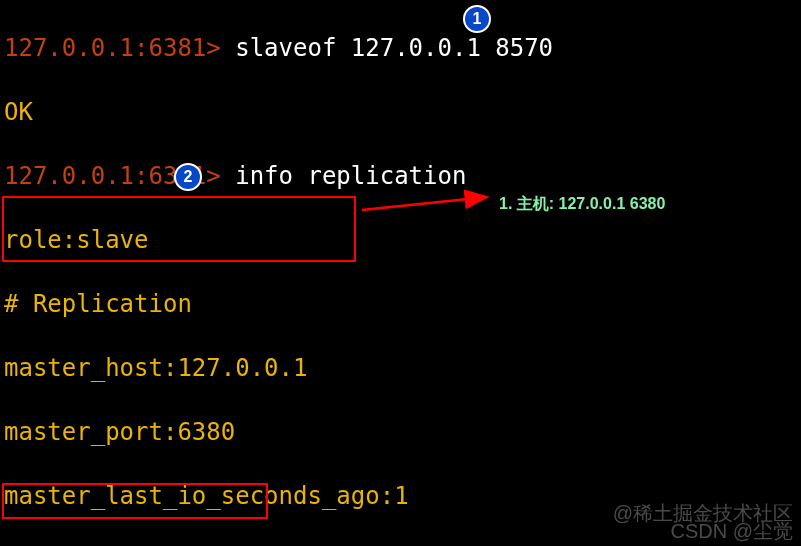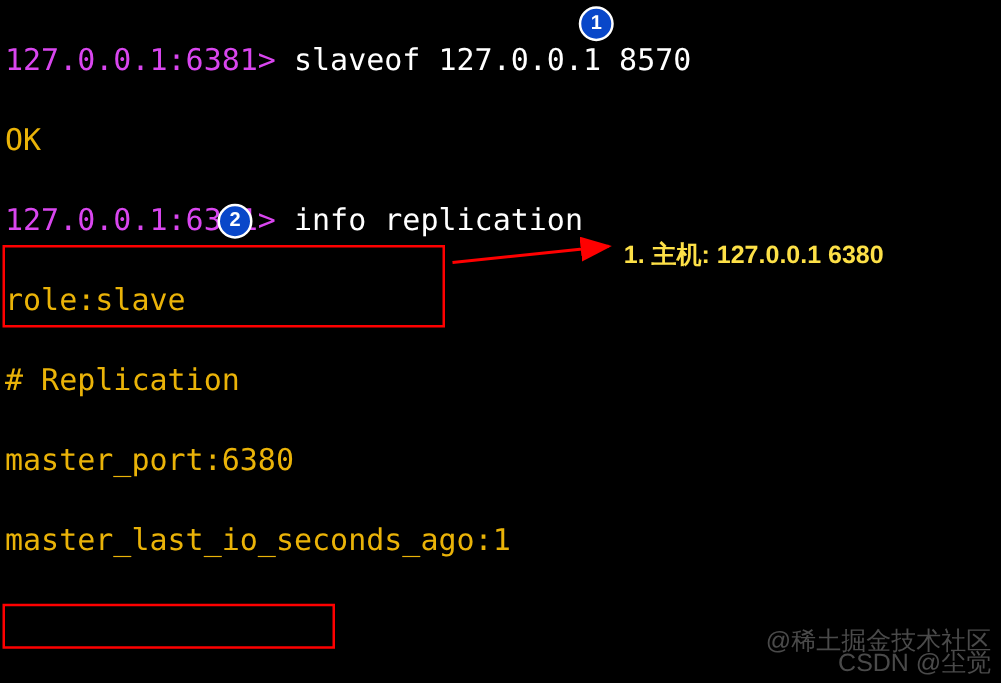--- a/index.html
+++ b/index.html
@@ -15,21 +15,21 @@
     position:relative;
     line-height:32px;
   }
   .term{
     position:absolute;
     left:4px;
     top:0;
     white-space:pre;
   }
   .line{display:block;}
-  .prompt{color:#d946ef;}
+  .prompt{color:#c2410c;}
   .resp{color:#eab308;}
   
   .badge{
     position:absolute;
     width:24px;
     height:24px;
     border-radius:50%;
     background:#0947c9;
     border:2px solid #ffffff;
     color:#ffffff;
@@ -58,23 +58,23 @@
     left:2px;
     top:483px;
     width:262px;
     height:32px;
   }
   
   .callout{
     position:absolute;
     left:499px;
     top:188px;
-    color:#fde047;
+    color:#86efac;
     font-family:"Microsoft YaHei",Arial,sans-serif;
-    font-size:20px;
+    font-size:16px;
     font-weight:bold;
     white-space:nowrap;
   }
   
   .watermark{
     position:absolute;
     right:8px;
     bottom:6px;
     color:#6a6a6a;
     font-family:"Microsoft YaHei",Arial,sans-serif;
@@ -95,20 +95,21 @@
 </style>
 </head>
 <body>
 
 <div class="term">
 <span class="line"><span class="prompt">127.0.0.1:6381&gt; </span><span>slaveof 127.0.0.1 8570</span></span>
 <span class="line resp">OK</span>
 <span class="line"><span class="prompt">127.0.0.1:6381&gt; </span><span>info replication</span></span>
 <span class="line resp">role:slave</span>
 <span class="line resp"># Replication</span>
+<span class="line resp">master_host:127.0.0.1</span>
 <span class="line resp">master_port:6380</span>
 <span class="line resp">master_last_io_seconds_ago:1</span>
 
 
 
 
 
 
 
 </div>

